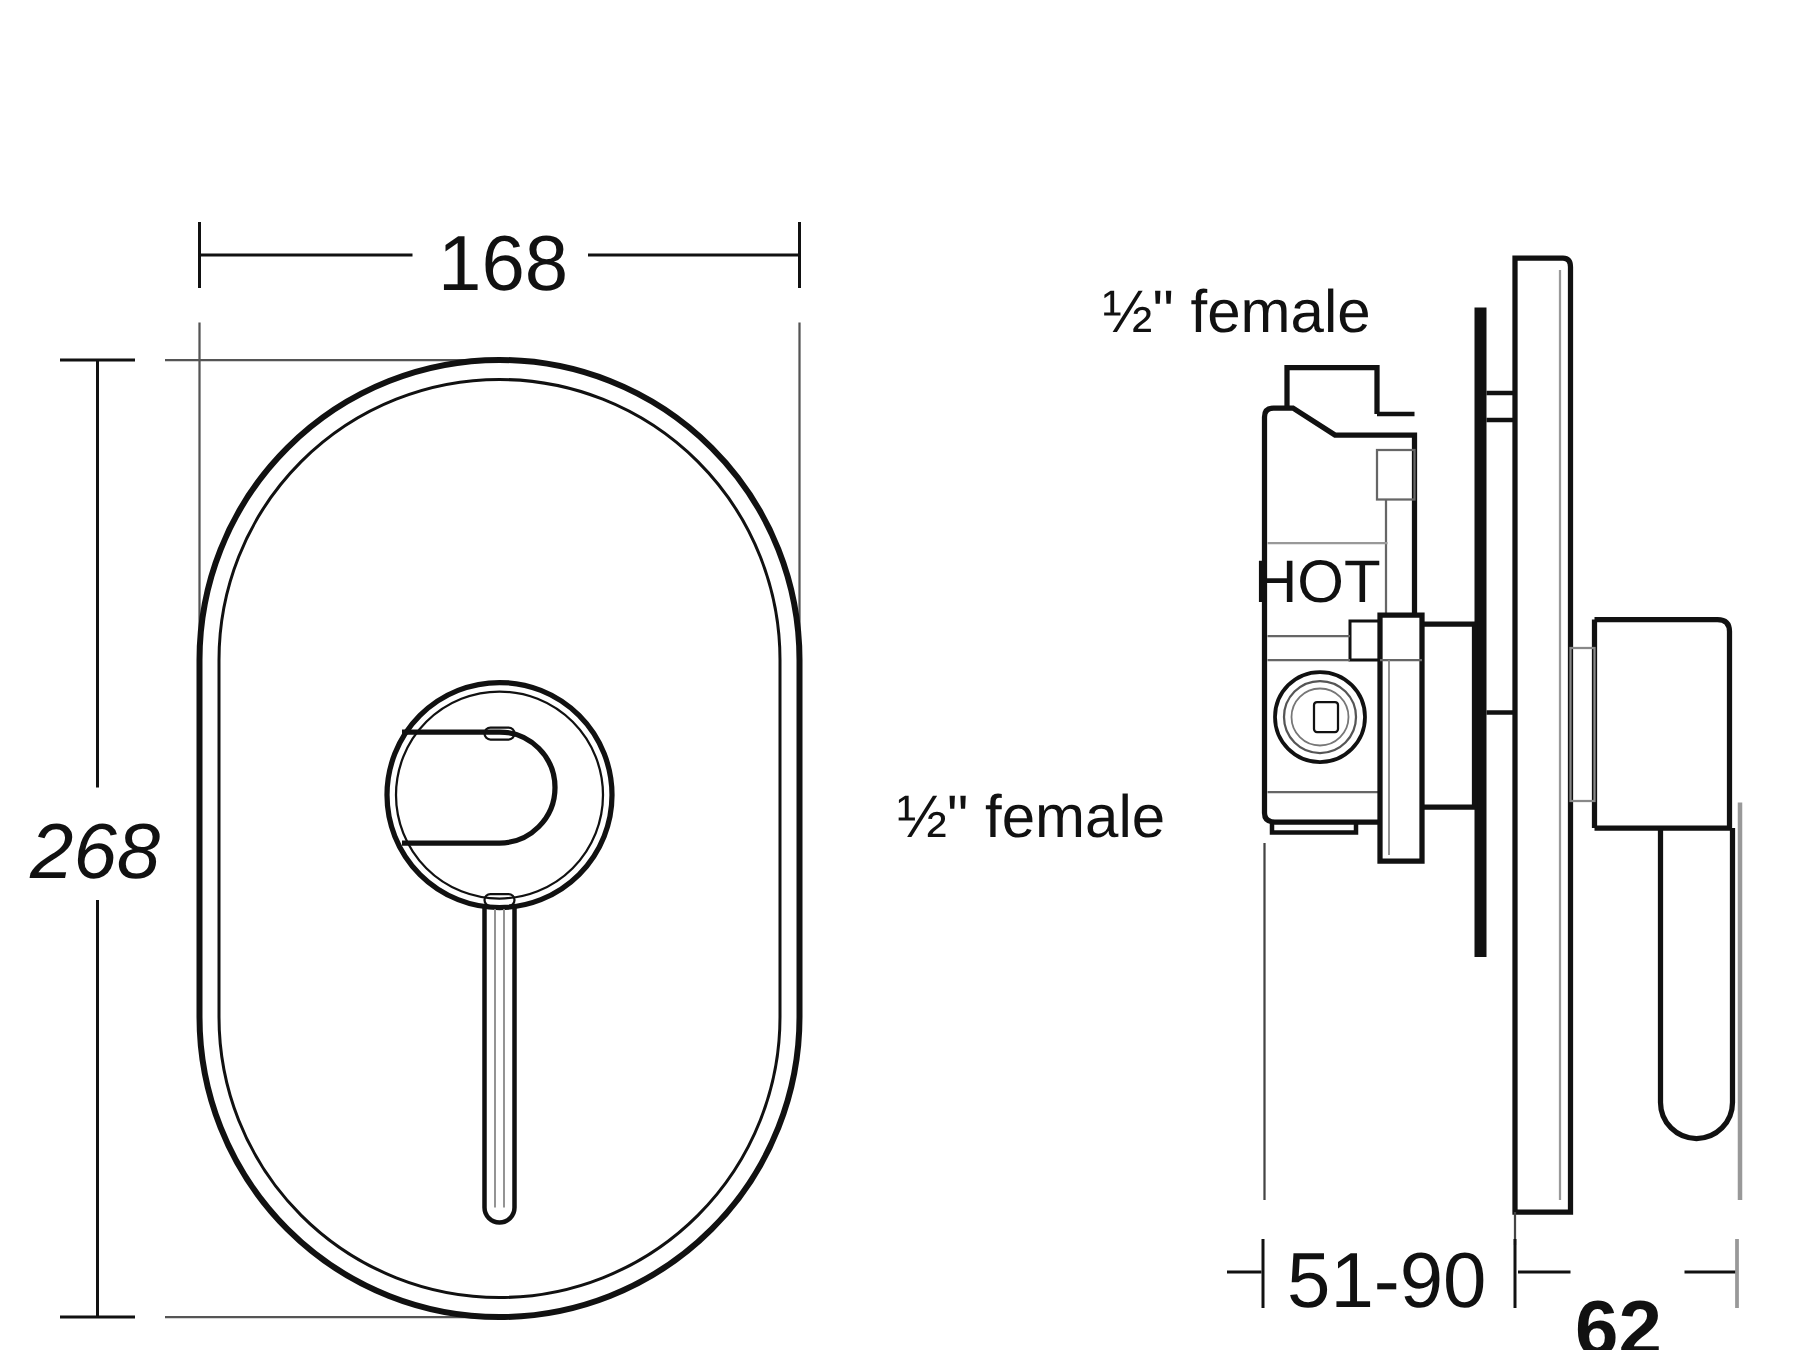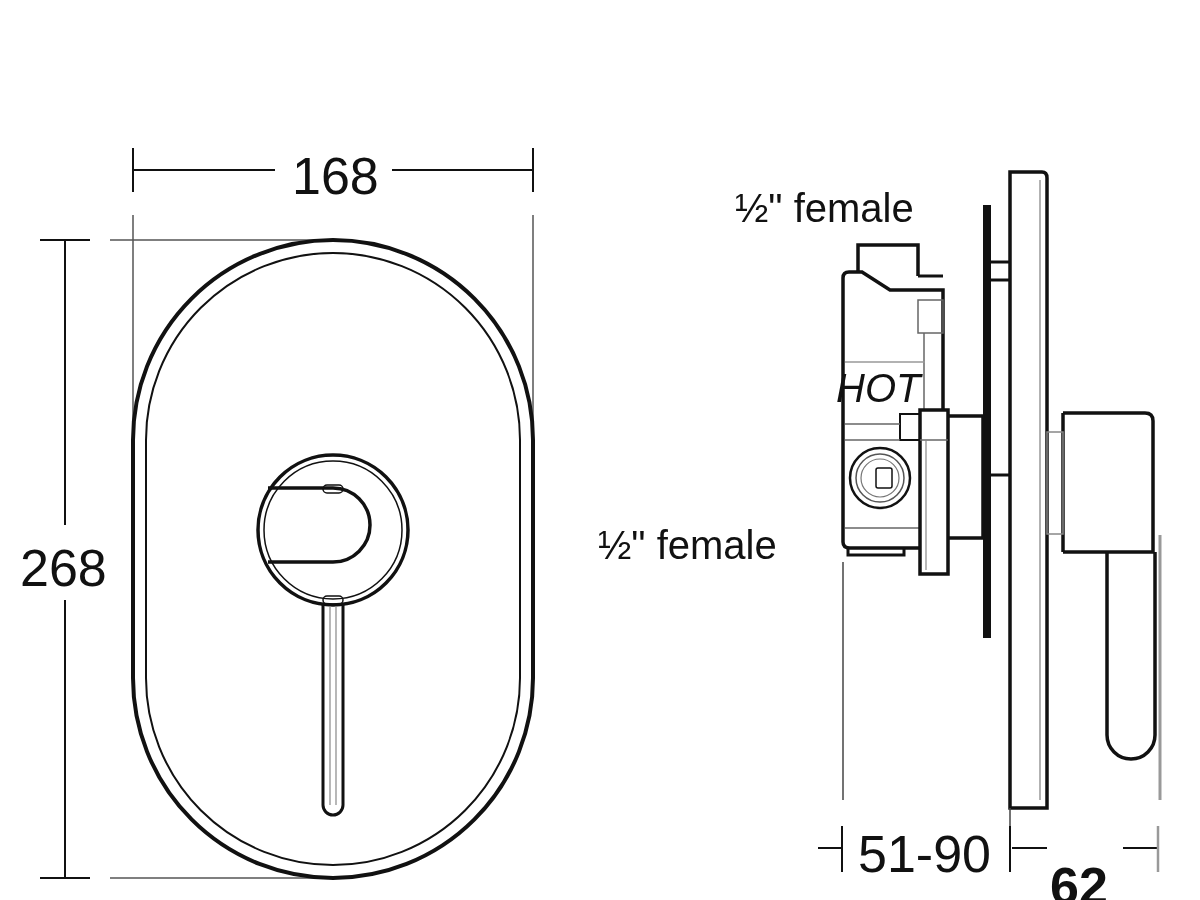--- a/index.html
+++ b/index.html
@@ -1,21 +1,21 @@
 <!DOCTYPE html>
 <html><head>
 <meta charset="utf-8">
 <style>
   html, body { margin:0; padding:0; background:#ffffff; }
   body { width:1200px; height:900px; position:relative; overflow:hidden; font-family:"Liberation Sans", sans-serif; }
   svg { position:absolute; left:0; top:0; }
   .lbl { position:absolute; color:#111; font-family:"Liberation Sans", sans-serif; white-space:nowrap; line-height:1; }
   .dim { font-size:52px; }
   .note { font-size:40px; }
-  .hot { font-size:40px;font-style:italic; }
+  .hot { font-size:40px; }
 </style>
 </head>
 <body>
 
 <svg width="1200" height="900" viewBox="0 0 1200 900">
 
   <g fill="none" stroke="#111">
 
     <line x1="133" y1="148" x2="133" y2="192" stroke-width="2"></line>
     <line x1="533" y1="148" x2="533" y2="192" stroke-width="2"></line>
@@ -99,20 +99,20 @@
     <line x1="818" y1="848" x2="841" y2="848" stroke-width="2"></line>
     <line x1="842" y1="826" x2="842" y2="872" stroke-width="2"></line>
     <line x1="1010" y1="826" x2="1010" y2="872" stroke-width="2"></line>
     <line x1="1012" y1="848" x2="1047" y2="848" stroke-width="2"></line>
     <line x1="1123" y1="848" x2="1158" y2="848" stroke-width="2"></line>
     <line x1="1158" y1="826" x2="1158" y2="872" stroke-width="2.5" stroke="#999"></line>
   </g>
 </svg>
 
 <div class="lbl dim" style="left:292px; top:150px;">168</div>
-<div class="lbl dim" style="left:20px; top:542px;">268</div>
+<div class="lbl dim" style="left:20px; top:542px;font-style:italic;">268</div>
 
 <div class="lbl note" style="left:735px; top:188px;">½" female</div>
 <div class="lbl note" style="left:598px; top:525px;">½" female</div>
 <div class="lbl hot" style="left:836px; top:368px;">HOT</div>
 
 <div class="lbl dim" style="left:858px; top:828px;">51-90</div>
 <div class="lbl dim" style="left:1050px; top:860px;font-weight:bold;">62</div>
 
 </body></html>

